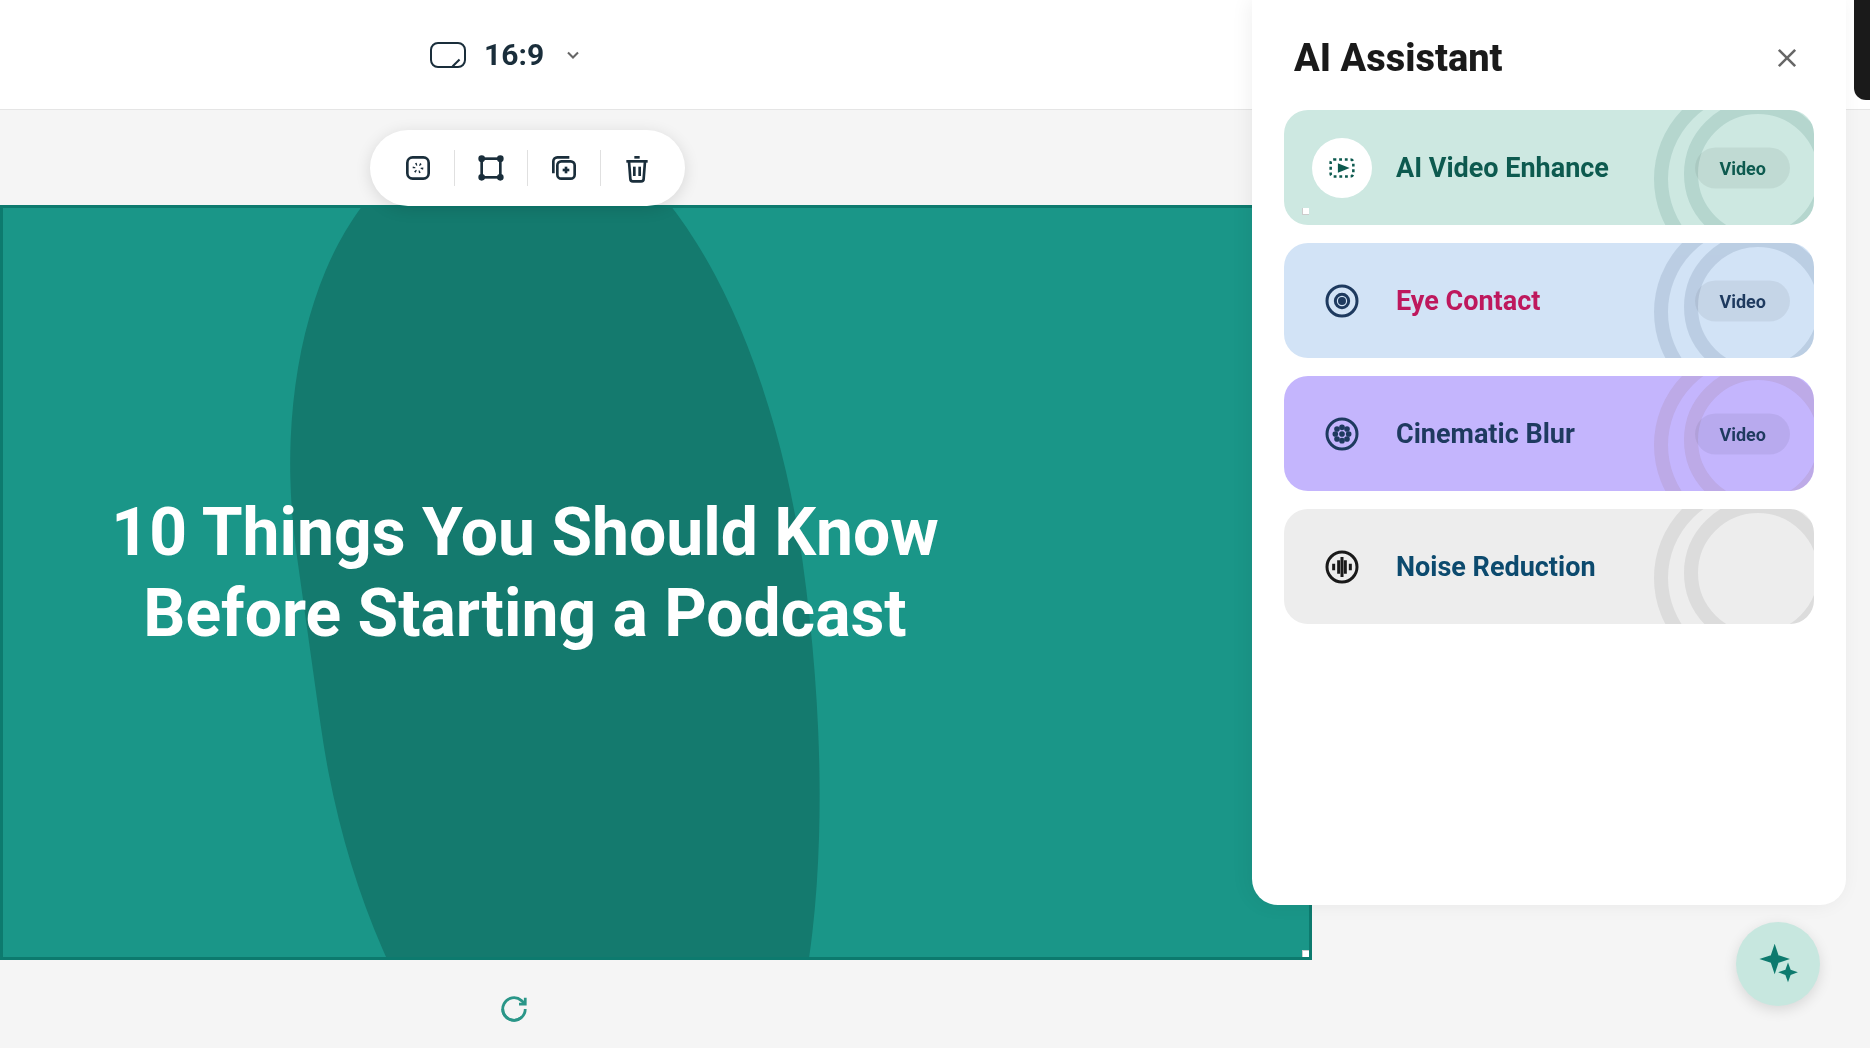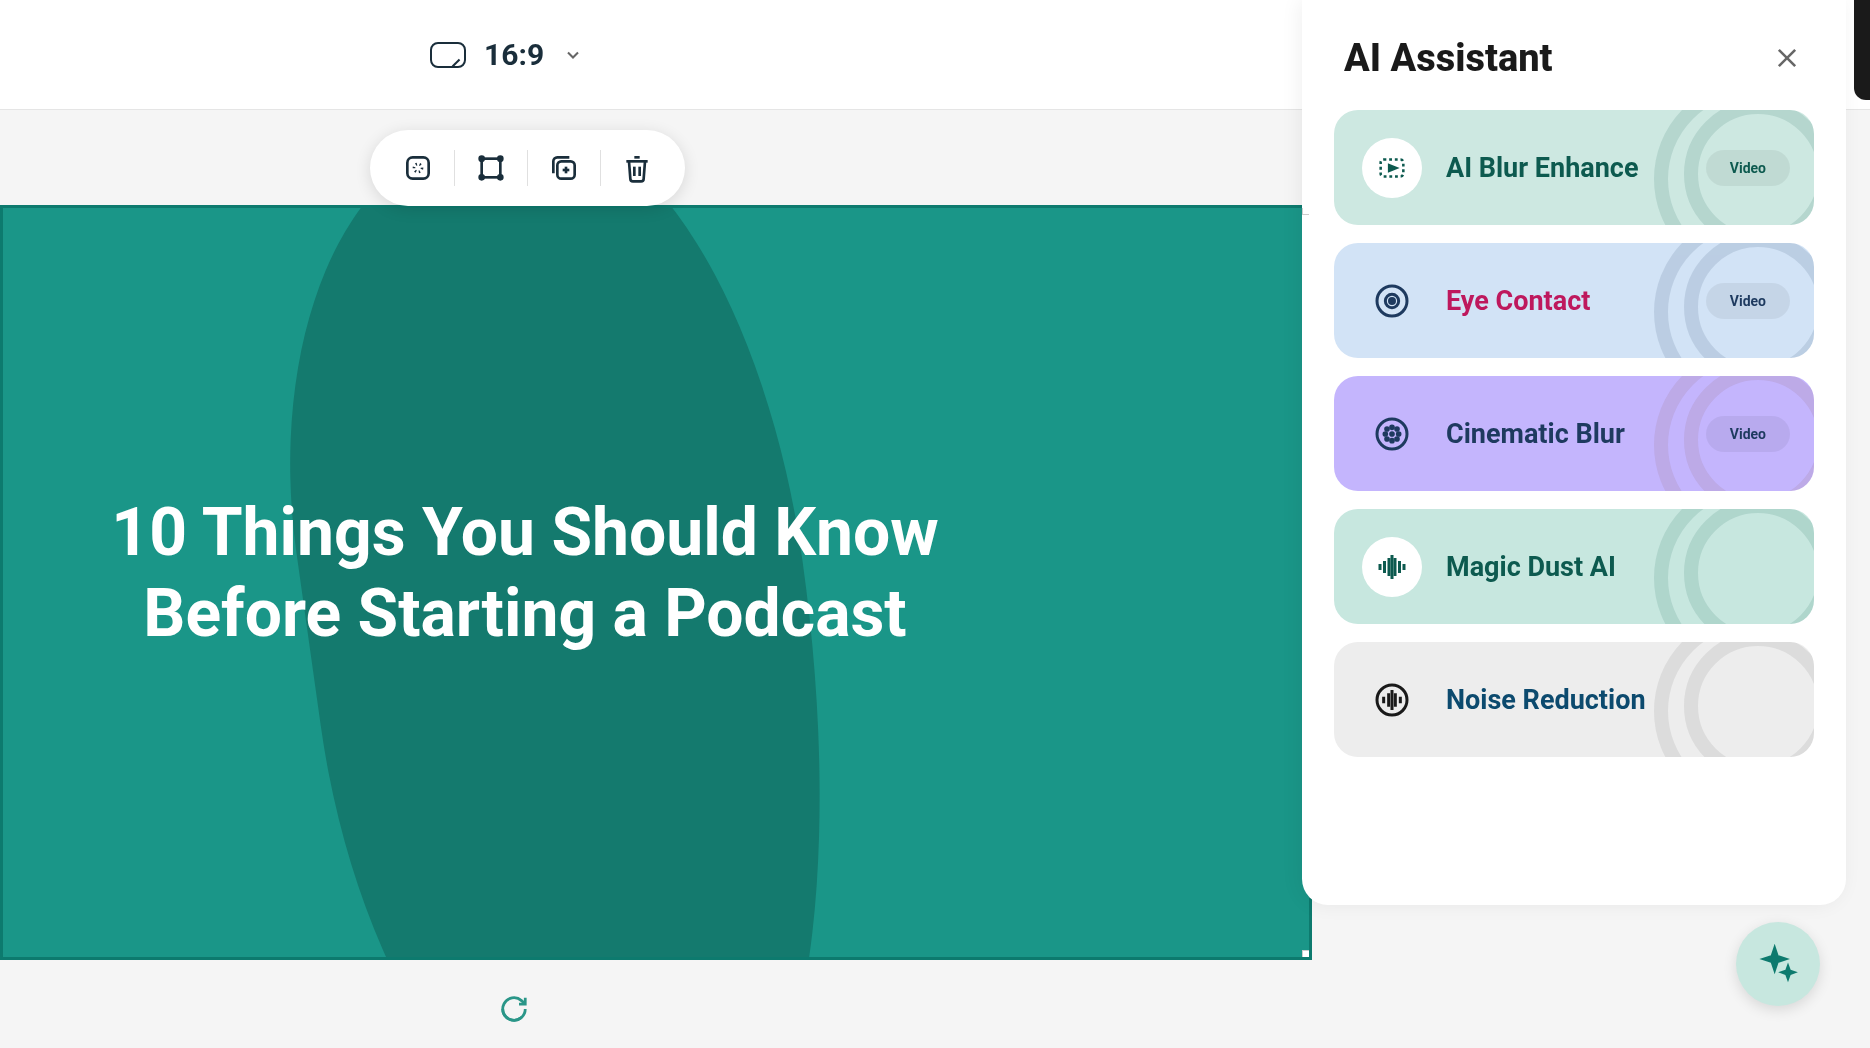--- a/index.html
+++ b/index.html
@@ -151,21 +151,21 @@
       cursor: pointer;
       display: flex;
       align-items: center;
       justify-content: center;
     }
     
     .panel {
       position: absolute;
       top: 0;
       right: 24px;
-      width: 544px;
+      width: 594px;
       height: 905px;
       background: #ffffff;
       border-radius: 0 0 26px 26px;
       box-shadow: -3px 0 20px rgba(0,0,0,0.06);
     }
     
     .panel-header {
       display: flex;
       align-items: center;
       justify-content: space-between;
@@ -266,21 +266,21 @@
       z-index: 1;
     }
     
     .tool-badge {
       position: absolute;
       right: 24px;
       top: 50%;
       transform: translateY(-50%);
       background: rgba(0,0,0,0.06);
       color: #0d5a4f;
-      font-size: 14px;
+      font-size: 18px;
       font-weight: 700;
       padding: 10px 24px;
       border-radius: 28px;
       z-index: 1;
     }
     .card-blue .tool-badge, .card-peach .tool-badge { color: #1e3a5f; }
     
     .fab {
       position: absolute;
       bottom: 42px;
@@ -387,21 +387,21 @@
   <div class="tool-list">
 
     <div class="tool-card card-green">
       <div class="tool-card-bg-decor"></div>
       <div class="tool-icon-wrap white">
         <svg width="34" height="34" viewBox="0 0 24 24" fill="none" stroke="#0d5a4f" stroke-width="1.8">
             <rect x="4" y="6" width="16" height="12" rx="2" stroke-dasharray="2 2"></rect>
             <polygon points="10 10 15 12 10 14" fill="#0d5a4f"></polygon>
           </svg>
       </div>
-      <span class="tool-label">AI Blur Enhance</span>
+      <span class="tool-label">AI Video Enhance</span>
       <span class="tool-badge">Video</span>
     </div>
 
     <div class="tool-card card-blue">
       <div class="tool-card-bg-decor"></div>
       <div class="tool-icon-wrap">
         <svg width="40" height="40" viewBox="0 0 24 24" fill="none" stroke="#1e3a5f" stroke-width="1.8">
             <circle cx="12" cy="12" r="9"></circle>
             <circle cx="12" cy="12" r="4"></circle>
             <circle cx="12" cy="12" r="1.5" fill="#1e3a5f"></circle>
@@ -424,35 +424,20 @@
             <circle cx="16" cy="12" r="0.8" fill="#1e3a5f"></circle>
             <circle cx="9" cy="15" r="0.8" fill="#1e3a5f"></circle>
             <circle cx="12" cy="16" r="0.8" fill="#1e3a5f"></circle>
             <circle cx="15" cy="15" r="0.8" fill="#1e3a5f"></circle>
           </svg>
       </div>
       <span class="tool-label">Cinematic Blur</span>
       <span class="tool-badge">Video</span>
     </div>
 
-    <div class="tool-card card-mint">
-      <div class="tool-card-bg-decor"></div>
-      <div class="tool-icon-wrap white">
-        <svg width="36" height="36" viewBox="0 0 24 24" fill="none" stroke="#0d5a4f" stroke-width="2">
-            <line x1="4" y1="10" x2="4" y2="14"></line>
-            <line x1="7" y1="8" x2="7" y2="16"></line>
-            <line x1="10" y1="6" x2="10" y2="18"></line>
-            <line x1="12" y1="4" x2="12" y2="20"></line>
-            <line x1="14" y1="6" x2="14" y2="18"></line>
-            <line x1="17" y1="8" x2="17" y2="16"></line>
-            <line x1="20" y1="10" x2="20" y2="14"></line>
-          </svg>
-      </div>
-      <span class="tool-label">Magic Dust AI</span>
-    </div>
 
     <div class="tool-card card-gray">
       <div class="tool-card-bg-decor"></div>
       <div class="tool-icon-wrap">
         <svg width="40" height="40" viewBox="0 0 24 24" fill="none" stroke="#1a1a1a" stroke-width="1.8">
             <circle cx="12" cy="12" r="9"></circle>
             <line x1="7" y1="10" x2="7" y2="14"></line>
             <line x1="10" y1="8" x2="10" y2="16"></line>
             <line x1="12" y1="6" x2="12" y2="18"></line>
             <line x1="14" y1="8" x2="14" y2="16"></line>

